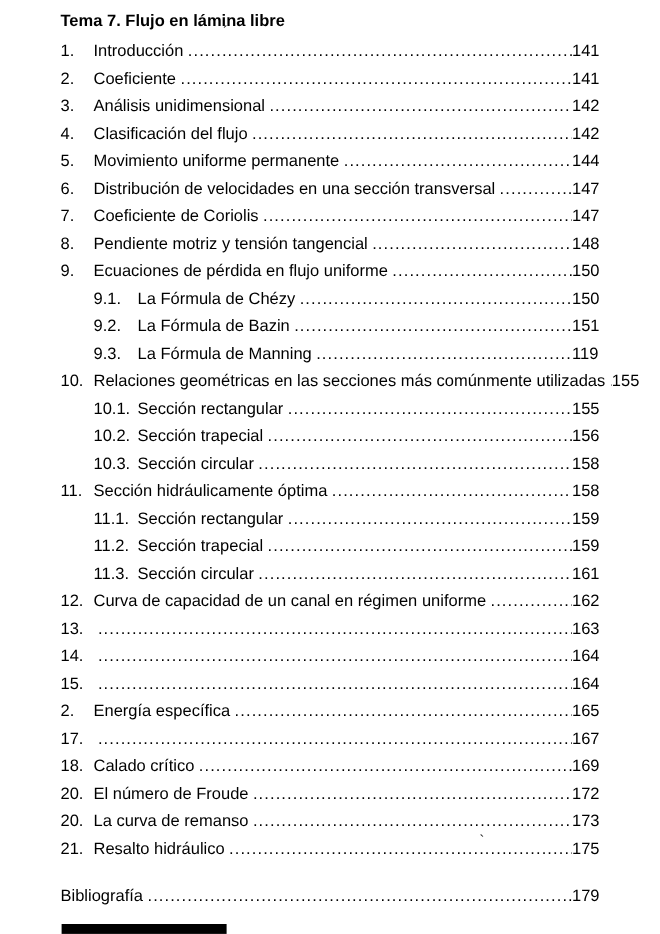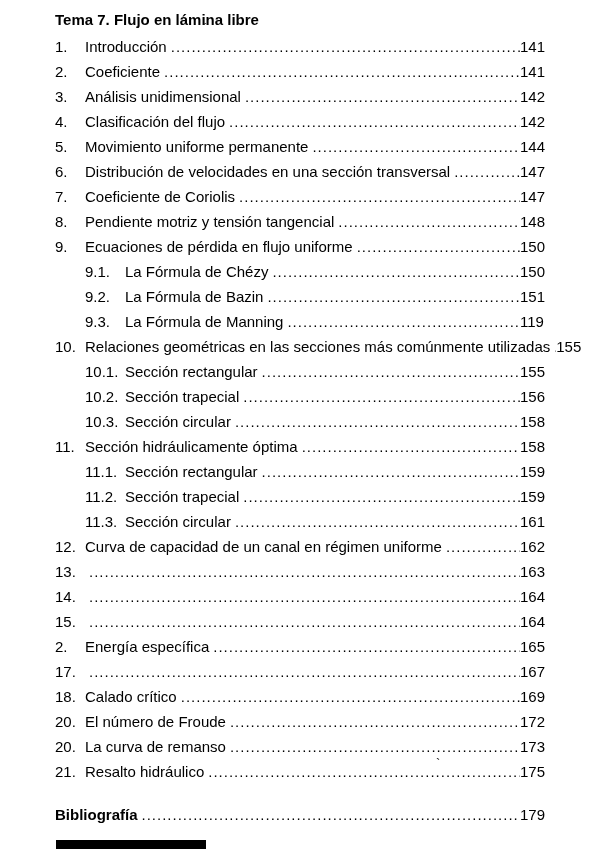--- a/index.html
+++ b/index.html
@@ -59,21 +59,21 @@
   .toc-row .pagenum {
     flex: 0 0 auto;
     min-width: 26px;
     text-align: left;
     white-space: nowrap;
   }
   .bib-row {
     margin-top: 18px;
   }
   .bib-row .label {
-    font-weight: bold;
+    font-weight: normal;
   }
   .artifact-mark {
     position: absolute;
     font-size: 13px;
     color: #222222;
   }
   .artifact-mark.m1 { left: 203px; top: 21px; }
   .artifact-mark.m2 { left: 436px; top: 756px; }
   .scan-bar {
     position: absolute;

